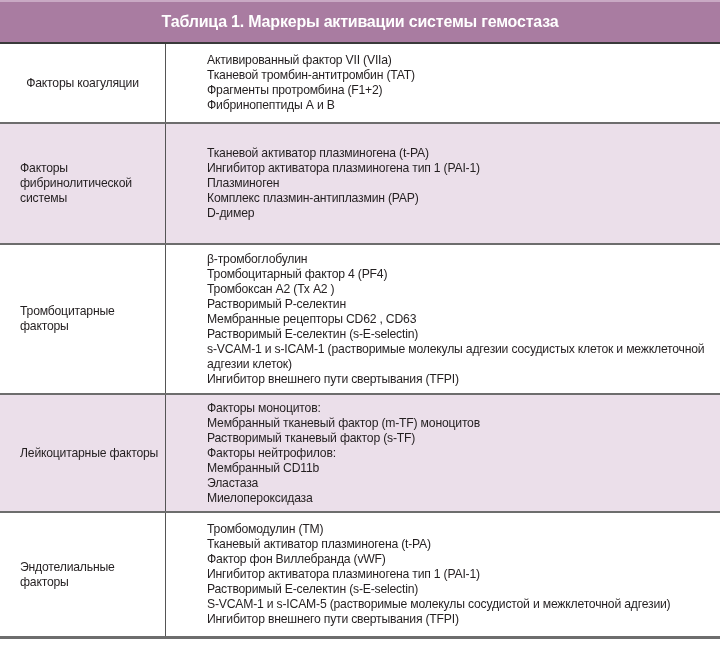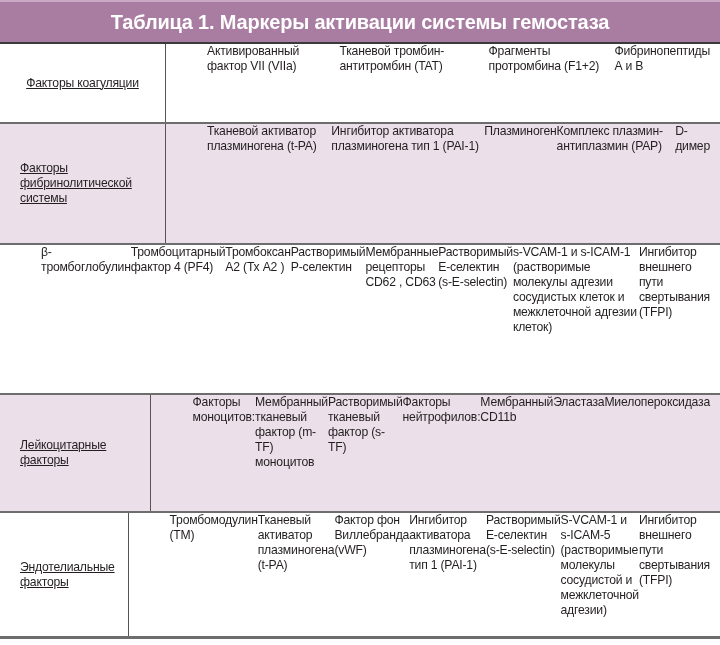--- a/index.html
+++ b/index.html
@@ -1,36 +1,36 @@
 <!DOCTYPE html>
 <html><head>
 <meta charset="utf-8">
 <style>
   html, body { margin: 0; padding: 0; background: #ffffff; }
   body { width: 720px; height: 645px; overflow: hidden; font-family: "Liberation Sans", sans-serif; color: #231f20; }
   .table { position: relative; width: 720px; }
   .title-bar {
     height: 44px; background: #a97ca1; color: #ffffff;
     display: flex; align-items: center; justify-content: center;
-    font-weight: bold; font-size: 20px; letter-spacing: -0.2px;
+    font-weight: bold; font-size: 16px; letter-spacing: -0.2px;
     border-top: 2px solid #c9a9c4;
     border-bottom: 2px solid #3a3a3a;
     box-sizing: border-box;
   }
   .row { display: flex; box-sizing: border-box; border-bottom: 2px solid #6d6d6d; }
   .row.shaded { background: #ebdfea; }
   .row.plain { background: #ffffff; }
   .cat {
     width: 166px; box-sizing: border-box; border-right: 1.5px solid #555;
     display: flex; align-items: center; font-size: 12.2px; line-height: 15px;
-    padding: 0 6px; letter-spacing: -0.2px; text-decoration: underline;
+    padding: 0 6px; letter-spacing: -0.2px;
   }
   .cat.center { justify-content: center; text-align: center; }
   .cat.left { justify-content: flex-start; padding-left: 20px; }
-  .items { flex: 1; padding-left: 41px; display: flex; flex-direction: row; justify-content: center; font-size: 12.2px; line-height: 15px; letter-spacing: -0.2px; padding-right: 10px; }
+  .items { flex: 1; padding-left: 41px; display: flex; flex-direction: column; justify-content: center; font-size: 12.2px; line-height: 15px; letter-spacing: -0.2px; padding-right: 10px; }
   .item { display: block; }
 </style>
 </head>
 <body>
 
 <div class="table">
   <div class="title-bar">Таблица 1. Маркеры активации системы гемостаза</div>
 
   <div class="row plain" style="height:80px">
     <div class="cat center">Факторы коагуляции</div>
@@ -49,20 +49,21 @@
     <div class="items">
       <span class="item">Тканевой активатор плазминогена (t-PA)</span>
       <span class="item">Ингибитор активатора плазминогена тип 1 (PAI-1)</span>
       <span class="item">Плазминоген</span>
       <span class="item">Комплекс плазмин-антиплазмин (PAP)</span>
       <span class="item">D-димер</span>
     </div>
   </div>
 
   <div class="row plain" style="height:150px">
+    <div class="cat left">Тромбоцитарные факторы</div>
     <div class="items">
       <span class="item">β-тромбоглобулин</span>
       <span class="item">Тромбоцитарный фактор 4 (PF4)</span>
       <span class="item">Тромбоксан А2 (Тх А2 )</span>
       <span class="item">Растворимый Р-селектин</span>
       <span class="item">Мембранные рецепторы CD62 , CD63</span>
       <span class="item">Растворимый Е-селектин (s-E-selectin)</span>
       <span class="item">s-VCAM-1 и s-ICAM-1 (растворимые молекулы адгезии сосудистых клеток и межклеточной адгезии клеток)</span>
       <span class="item">Ингибитор внешнего пути свертывания (TFPI)</span>
     </div>

